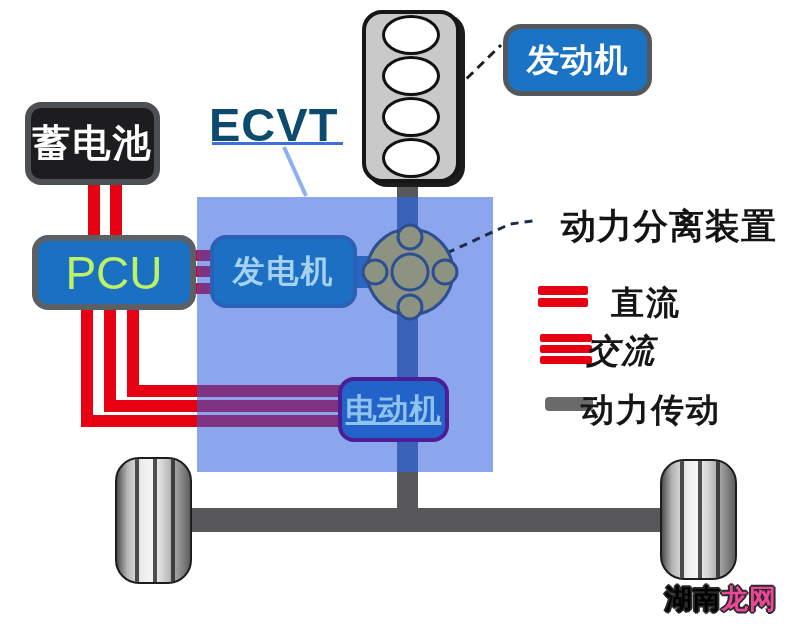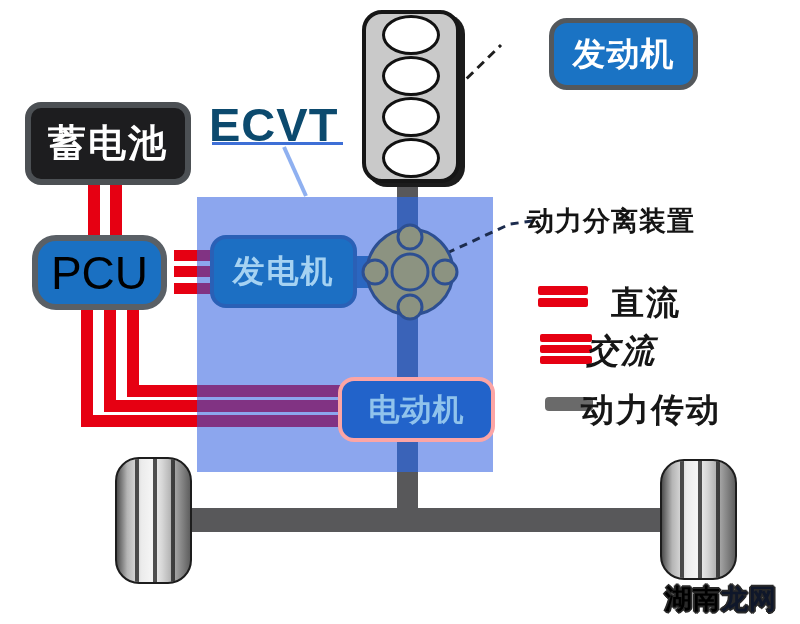--- a/index.html
+++ b/index.html
@@ -4,30 +4,30 @@
 <style>
   html,body{margin:0;padding:0;background:#fff;}
   #canvas{
     position:relative;width:800px;height:624px;background:#ffffff;overflow:hidden;
     font-family:"Liberation Sans","DejaVu Sans",sans-serif;
   }
   .abs{position:absolute;}
   .box{box-sizing:border-box;display:flex;align-items:center;justify-content:center;font-weight:bold;}
 
   
-  .battery{left:25px;top:102px;width:166px;height:83px;background:#1d1d1f;
+  .battery{left:25px;top:102px;width:135px;height:83px;background:#1d1d1f;
     border:6px solid #4c5054;border-radius:16px;color:#ffffff;font-size:38px;letter-spacing:2px;}
-  .pcu{left:32px;top:235px;width:135px;height:75px;background:#1a70c2;
-    border:6px solid #5a6066;border-radius:24px;color:#000000;font-size:46px;font-weight:normal;}
+  .pcu{left:32px;top:235px;width:164px;height:75px;background:#1a70c2;
+    border:6px solid #5a6066;border-radius:16px;color:#bef264;font-size:46px;font-weight:normal;}
   .generator{left:210px;top:235px;width:147px;height:73px;background:#1c6fc3;
     border:4px solid #2a60b6;border-radius:16px;color:#a5d2f2;font-size:32px;letter-spacing:2px;}
-  .motor{left:338px;top:377px;width:157px;height:65px;background:#2263ca;
-    border:4px solid #fca5a5;border-radius:16px;color:#90c3ec;font-size:31px;letter-spacing:1px;}
-  .engine-label{left:503px;top:18px;width:149px;height:72px;background:#1a73c4;
-    border:5px solid #54585c;border-radius:18px;color:#ffffff;font-size:33px;letter-spacing:1px;margin-left:46px;}
+  .motor{left:338px;top:377px;width:111px;height:65px;background:#2263ca;
+    border:4px solid #4c1d95;border-radius:16px;color:#90c3ec;font-size:31px;letter-spacing:1px;text-decoration:underline;}
+  .engine-label{left:503px;top:24px;width:149px;height:72px;background:#1a73c4;
+    border:5px solid #54585c;border-radius:18px;color:#ffffff;font-size:33px;letter-spacing:1px;}
 
   
   .engine{left:362px;top:10px;width:98px;height:173px;background:#c9c9c9;
     border:4px solid #161616;border-radius:20px;box-shadow:5px 4px 0 #1c1c1c;
     box-sizing:border-box;display:flex;flex-direction:column;justify-content:space-evenly;align-items:center;}
   .cyl{width:52px;height:34px;background:#ffffff;border:3px solid #111;border-radius:50%;}
 
   
   .wire{background:#e60012;}
   
@@ -39,35 +39,35 @@
   
   .wheel{box-sizing:border-box;border:2px solid #1d1d1d;border-radius:24px;overflow:hidden;
     background:linear-gradient(90deg,#4f4f4f 0%,#b5b5b5 14%,#ececec 34%,#f5f5f5 48%,#d6d6d6 62%,#9c9c9c 82%,#5f5f5f 100%);}
   .wheel-left{left:115px;top:457px;width:77px;height:127px;}
   .wheel-right{left:660px;top:459px;width:77px;height:121px;}
   .tread{position:absolute;top:0;bottom:0;width:4px;background:rgba(25,25,25,0.75);}
 
   
   .ecvt-title{left:209px;top:97px;font-size:47px;font-weight:bold;color:#0c4a6e;letter-spacing:1px;}
   .ecvt-underline{left:212px;top:142px;width:131px;height:3px;background:#3e6fd6;}
-  .split-label{left:527px;top:203px;font-size:27px;font-weight:bold;color:#141414;letter-spacing:1px;}
+  .split-label{left:561px;top:203px;font-size:35px;font-weight:bold;color:#141414;letter-spacing:1px;}
 
   
   .legend-text{font-size:33px;font-weight:bold;color:#161616;letter-spacing:2px;}
   .lbar{background:#e60012;border-radius:2px;width:50px;height:9px;}
   .lbar + .lbar{margin-top:3px;}
   .lbar-ac{width:52px;height:8px;}
   .lbar-gray{left:545px;top:397px;width:48px;height:14px;background:#6a6a6a;border-radius:4px;}
 
   
   .watermark{left:665px;top:581px;font-size:27px;font-weight:bold;letter-spacing:1px;
     text-shadow:-2px 0 #2a2a2a,2px 0 #2a2a2a,0 -2px #2a2a2a,0 2px #2a2a2a,
       -1px -1px #2a2a2a,1px 1px #2a2a2a,-1px 1px #2a2a2a,1px -1px #2a2a2a;}
   .wm-orange{color:#000000;}
-  .wm-white{color:#0f172a;}
+  .wm-white{color:#ec4899;}
 
   svg.overlay{position:absolute;left:0;top:0;pointer-events:none;}
 </style>
 </head>
 <body>
 
 <div id="canvas">
 
   <div class="abs wire" style="left:88px;top:180px;width:12px;height:60px;"></div>
   <div class="abs wire" style="left:110px;top:180px;width:12px;height:60px;"></div>

